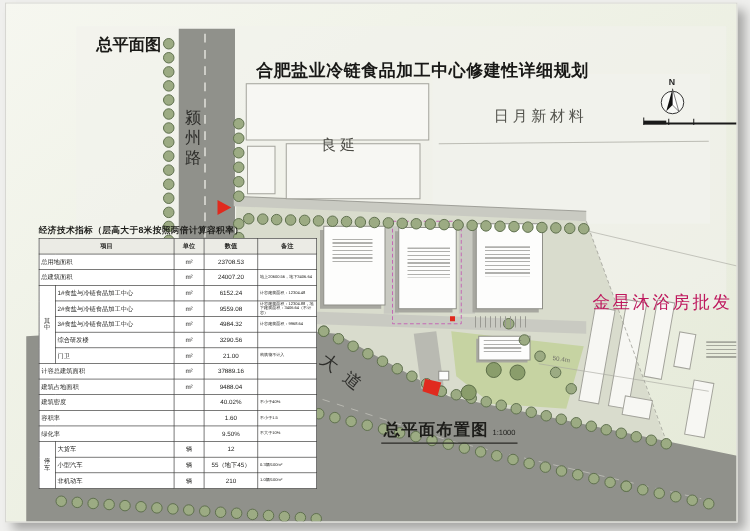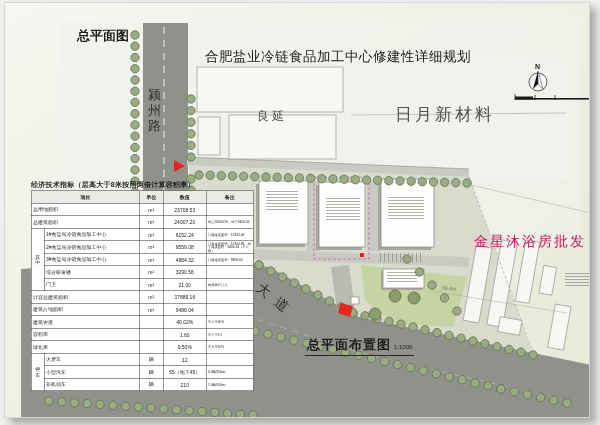--- a/index.html
+++ b/index.html
@@ -3,23 +3,23 @@
 <meta charset="utf-8">
 <style>
   html,body{margin:0;padding:0;}
   body{width:600px;height:425px;background:#efefed;position:relative;overflow:hidden;
        font-family:"Liberation Sans","DejaVu Sans",sans-serif;}
   .sheet{position:absolute;left:4px;top:2px;width:584px;height:414px;background:#fbfbf8;
          border:1px solid #d7d7d2;box-shadow:6px 6px 8px rgba(0,0,0,0.30);overflow:hidden;}
   .layer{position:absolute;left:-4px;top:-2px;width:600px;height:421px;}
   .lbl{position:absolute;color:#2e2e2a;white-space:nowrap;}
   .corner-title{left:76px;top:26px;font-size:13px;font-weight:bold;color:#1b1b18;}
-  .main-title{left:204px;top:47px;font-size:13.5px;font-weight:normal;letter-spacing:0.5px;color:#181816;}
+  .main-title{left:204px;top:47px;font-size:13.5px;font-weight:bold;letter-spacing:0.5px;color:#181816;}
   .liangyan{left:256px;top:91px;font-size:12px;color:#4b4b45;letter-spacing:3px;margin-top:16px;}
-  .riyue{left:394px;top:102px;font-size:17px;color:#53534d;letter-spacing:3px;}
+  .riyue{left:394px;top:84px;font-size:12px;color:#53534d;letter-spacing:3px;}
   .jinxing{left:473px;top:232px;font-size:14px;color:#be185d;letter-spacing:2px;}
   .yingzhou{left:144px;top:76px;font-size:13px;color:#2d2d2a;writing-mode:vertical-rl;
             text-orientation:upright;letter-spacing:16px;}
   .huaihai{left:226px;top:250px;font-size:14px;color:#2d2d2a;letter-spacing:9px;
            transform:rotate(38deg);transform-origin:0 0;}
   .caption{left:304px;top:334px;border-bottom:1.2px solid #2a2a27;padding:0 2px 1px 2px;}
   .caption .c1{font-size:13px;font-weight:bold;letter-spacing:1px;color:#1d1d1a;}
   .caption .c2{font-size:6px;color:#1d1d1a;margin-left:3px;}
   .north-label{left:534px;top:62px;font-size:7px;font-weight:bold;color:#222;}
   .dim{left:441px;top:284px;font-size:5px;color:#6f6f68;transform:rotate(8deg);}

